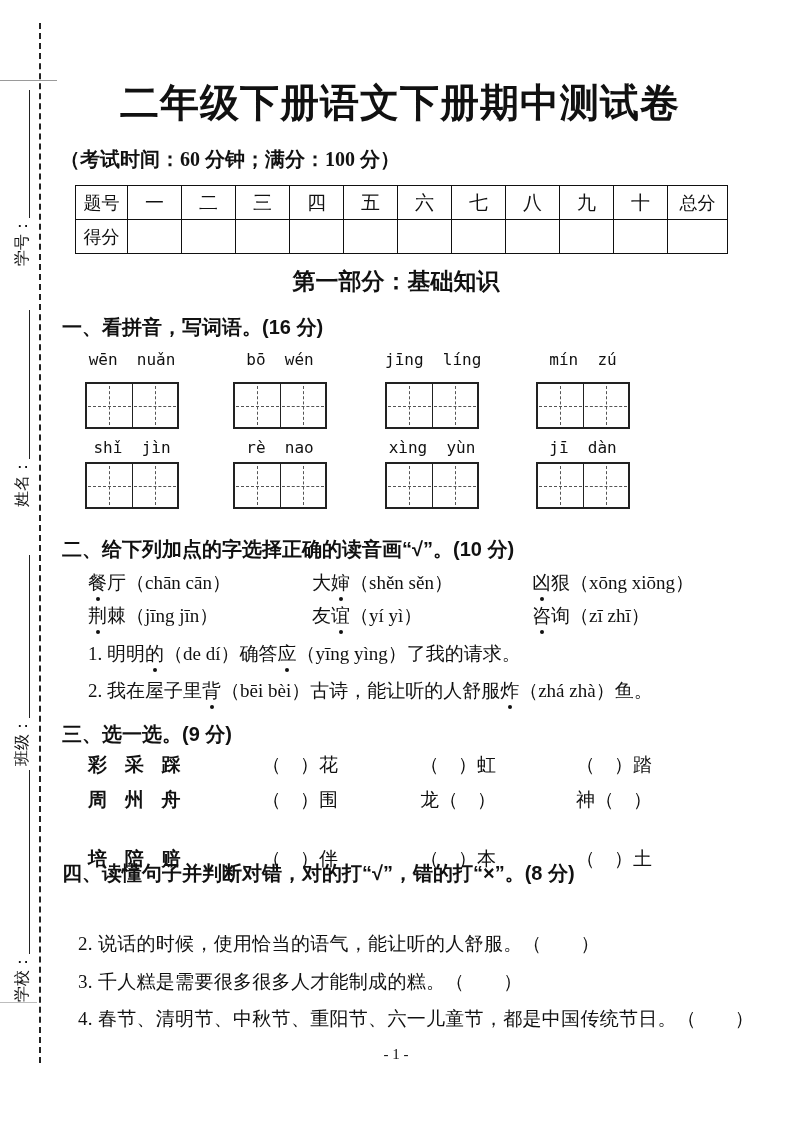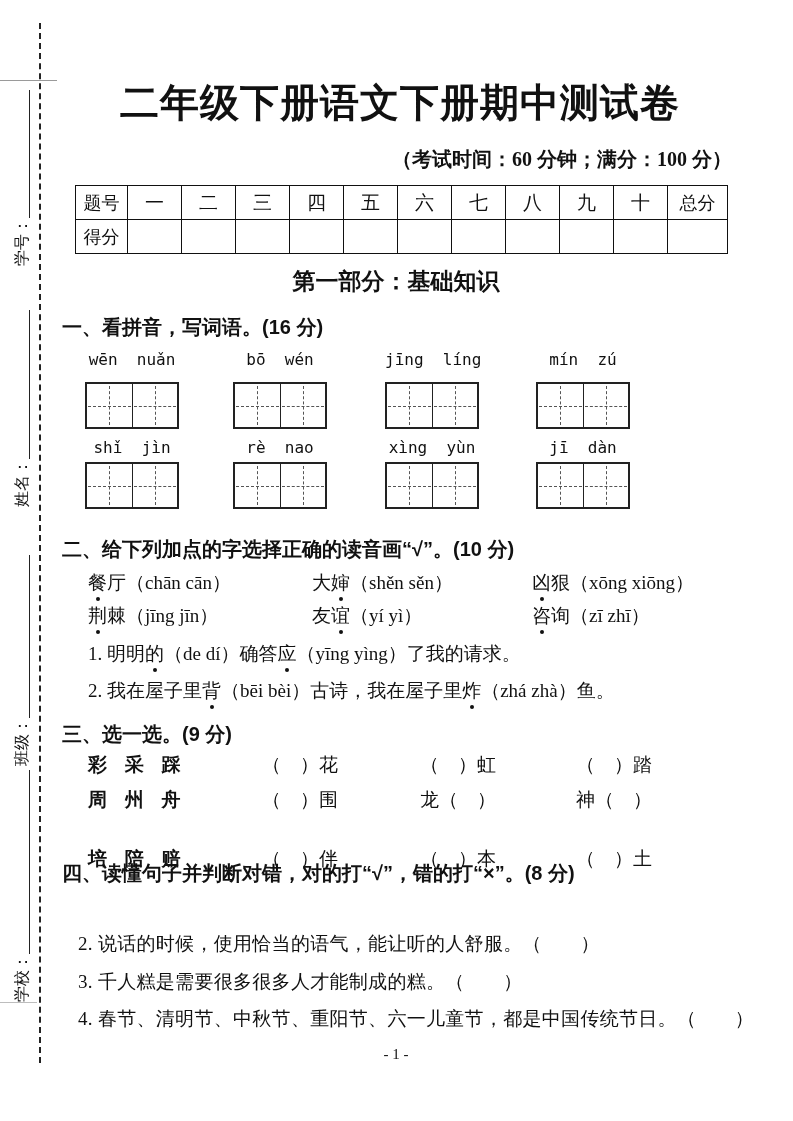--- a/index.html
+++ b/index.html
@@ -18,21 +18,21 @@
   }
   .seal-label{font-size:16px;line-height:24px;white-space:nowrap;}
   .seal-blank{flex:1;border-bottom:1.6px solid #222;height:0;margin-bottom:4px;}
   .seal-xuehao{top:266px;width:176px;}
   .seal-xingming{top:507px;width:197px;}
   .seal-banji{top:766px;width:211px;}
   .seal-xuexiao{top:1002px;width:232px;}
   
   .content{left:60px;top:0;width:672px;height:1121px;}
   .paper-title{left:4px;top:76px;width:672px;text-align:center;font-size:39px;font-weight:bold;letter-spacing:1px;font-family:"Liberation Serif","DejaVu Serif",serif;}
-  .paper-subtitle{left:0;top:146px;width:672px;text-align:right;font-size:20px;font-weight:bold;}
+  .paper-subtitle{left:0;top:146px;width:672px;text-align:left;font-size:20px;font-weight:bold;}
   
   .score-table{left:15px;top:185px;border-collapse:collapse;table-layout:fixed;padding-left:12px;}
   .score-table td{border:1.8px solid #111;height:33px;text-align:center;font-size:19px;padding:0;}
   .score-table td.lbl{font-size:18px;}
   
   .section-header{left:0;top:266px;width:672px;text-align:center;font-size:23px;font-weight:bold;font-family:"Liberation Sans","DejaVu Sans",sans-serif;}
   .q-heading{left:2px;font-size:20px;font-weight:bold;font-family:"Liberation Sans","DejaVu Sans",sans-serif;white-space:nowrap;}
   .qh1{top:314px;} .qh2{top:536px;} .qh3{top:721px;} .qh4{top:860px;}
   
   .py-label{width:94px;text-align:center;font-family:"DejaVu Sans Mono","Liberation Mono",monospace;font-size:16px;white-space:pre;}
@@ -193,21 +193,21 @@
     <div class="abs q-heading qh2">二、给下列加点的字选择正确的读音画“√”。(10 分)</div>
 
     <span class="q2-item q2r1 q2c2"><span>大</span><span class="dotted">婶</span><span>（shěn  sěn）</span></span>
     <span class="q2-item q2r1 q2c1"><span></span><span class="dotted">餐</span><span>厅（chān  cān）</span></span>
     <span class="q2-item q2r1 q2c3"><span></span><span class="dotted">凶</span><span>狠（xōng  xiōng）</span></span>
     <span class="q2-item q2r2 q2c1"><span></span><span class="dotted">荆</span><span>棘（jīng  jīn）</span></span>
     <span class="q2-item q2r2 q2c2"><span>友</span><span class="dotted">谊</span><span>（yí  yì）</span></span>
     <span class="q2-item q2r2 q2c3"><span></span><span class="dotted">咨</span><span>询（zī  zhī）</span></span>
 
     <div class="q2-sentence q2s1"><span>1. 明明</span><span class="dotted">的</span><span>（de  dí）确答</span><span class="dotted">应</span><span>（yīng  yìng）了我的请求。</span></div>
-    <div class="q2-sentence q2s2"><span>2. 我在屋子里</span><span class="dotted">背</span><span>（bēi  bèi）古诗，我在屋子里</span><span class="dotted">炸</span><span>（zhá  zhà）鱼。</span></div>
+    <div class="q2-sentence q2s2"><span>2. 我在屋子里</span><span class="dotted">背</span><span>（bēi  bèi）古诗，能让听的人舒服</span><span class="dotted">炸</span><span>（zhá  zhà）鱼。</span></div>
 
     <div class="abs q-heading qh3">三、选一选。(9 分)</div>
 
     <div class="q3-row q3r1">
       <span class="q3-options">彩 采 踩</span>
       <span class="q3-item q3i1">（　）花</span>
       <span class="q3-item q3i2">（　）虹</span>
       <span class="q3-item q3i3">（　）踏</span>
     </div>
     <div class="q3-row q3r2">

